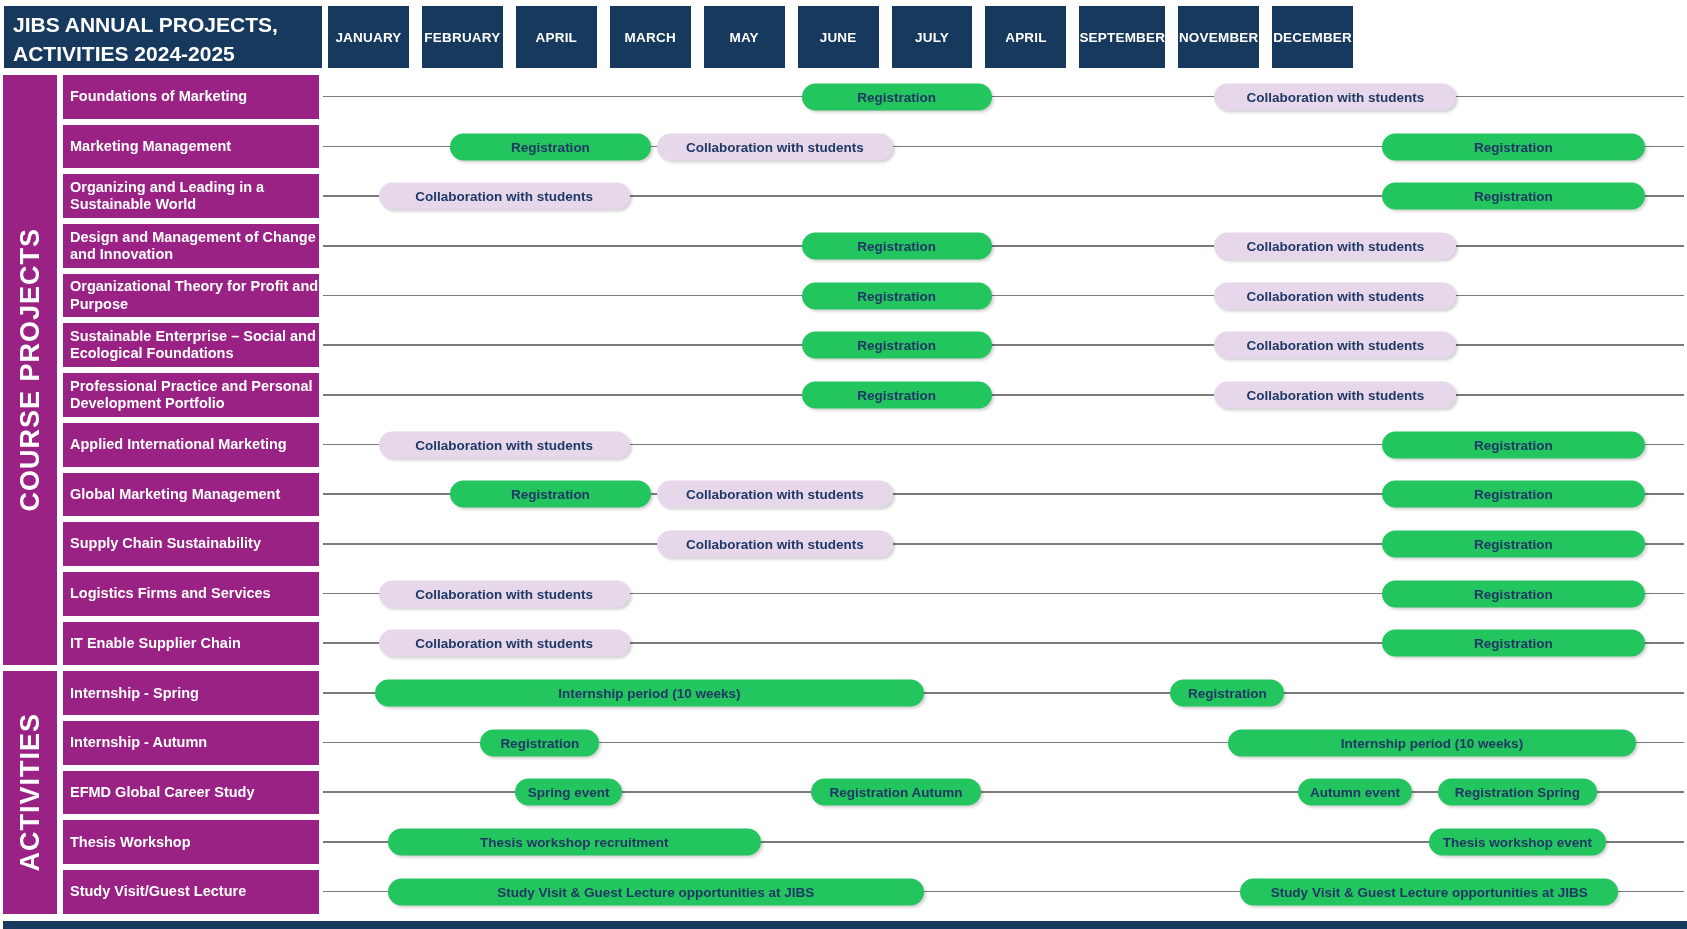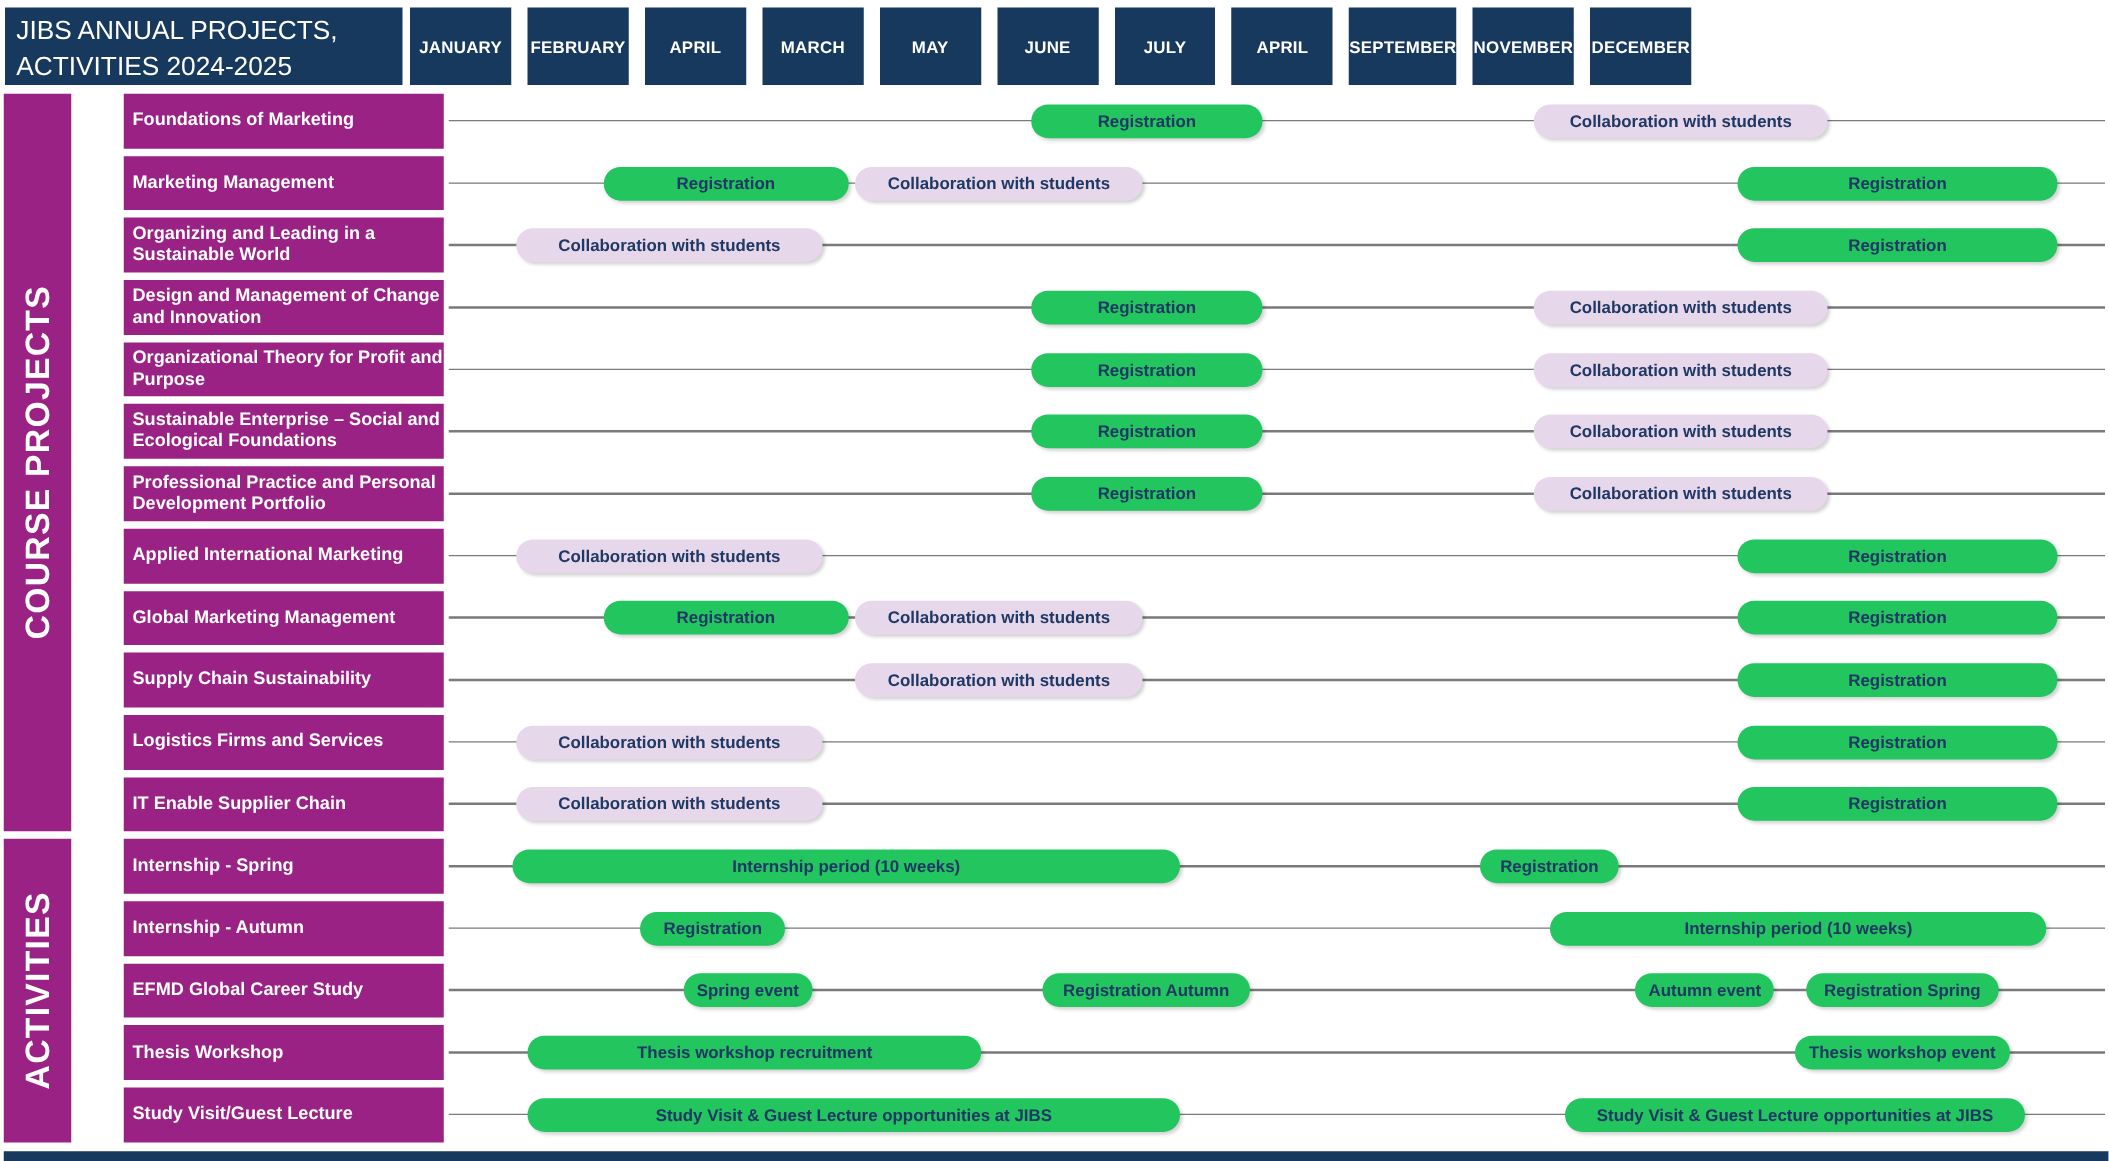--- a/index.html
+++ b/index.html
@@ -1,35 +1,35 @@
 <!DOCTYPE html>
 <html><head>
 <meta charset="utf-8">
 <style>
   html,body{margin:0;padding:0;background:#fff;}
   .page{position:relative;width:1687px;height:929px;background:#ffffff;
         font-family:"Liberation Sans",sans-serif;overflow:hidden;}
 
   
   .title-box{position:absolute;left:4px;top:6px;width:318px;height:62px;
-             background:#17395E;color:#ffffff;font-size:21px;font-weight:normal;
+             background:#17395E;color:#ffffff;font-size:21px;font-weight:bold;
              line-height:1.38;padding:5px 0 0 9px;box-sizing:border-box;}
   .months{position:absolute;left:328px;top:6px;width:1119px;height:62px;
           display:grid;grid-template-columns:repeat(12,1fr);gap:13px;}
   .month{background:#17395E;color:#ffffff;display:flex;align-items:center;
          justify-content:center;font-size:13.5px;font-weight:bold;letter-spacing:.2px;}
 
   
   .body{position:absolute;left:3px;top:72px;width:1684px;}
   .section{display:flex;}
   .strip{width:54px;background:#9A2284;margin:3px 0;display:flex;
          align-items:center;justify-content:center;}
   .strip span{writing-mode:vertical-rl;transform:rotate(180deg);color:#ffffff;
               font-size:27px;font-weight:bold;letter-spacing:1px;white-space:nowrap;}
-  .rows{flex:1;display:flex;flex-direction:column;padding-left:36px;}
+  .rows{flex:1;display:flex;flex-direction:column;}
   .row{height:49.7px;display:flex;}
   .row-label{width:249px;margin:3px 0 3px 6px;background:#9A2284;color:#ffffff;
              font-size:14.5px;font-weight:bold;line-height:1.18;display:flex;
              align-items:center;padding-left:7px;}
   .track{position:relative;flex:1;}
   .line{position:absolute;left:4px;right:3px;top:calc(50% - 1px);height:1.6px;
         background:#7A7A7A;}
   .scale{position:absolute;left:11px;right:0;top:0;bottom:0;}
 
   

